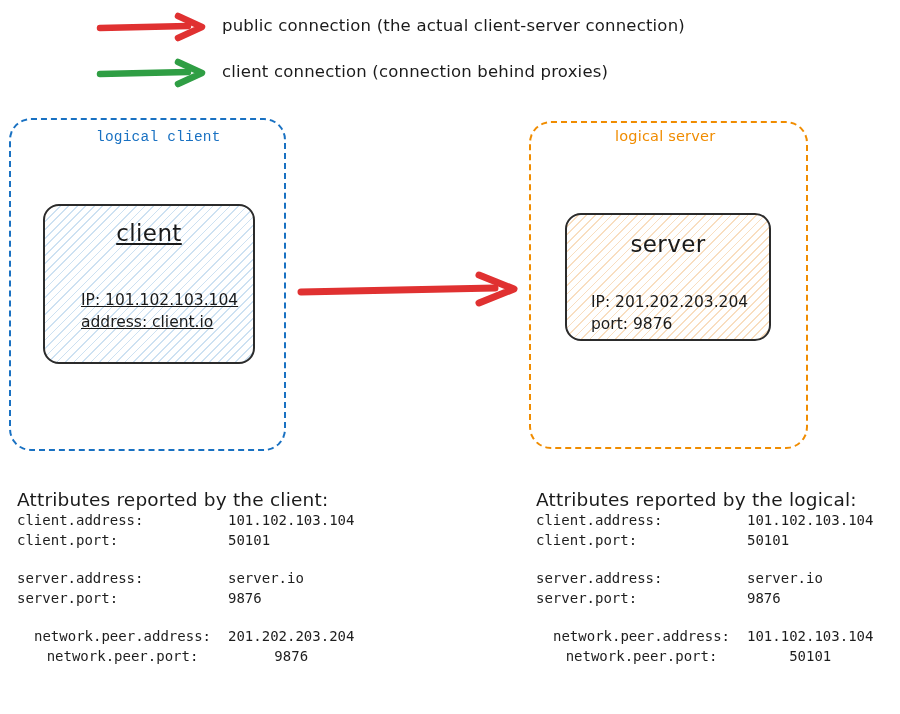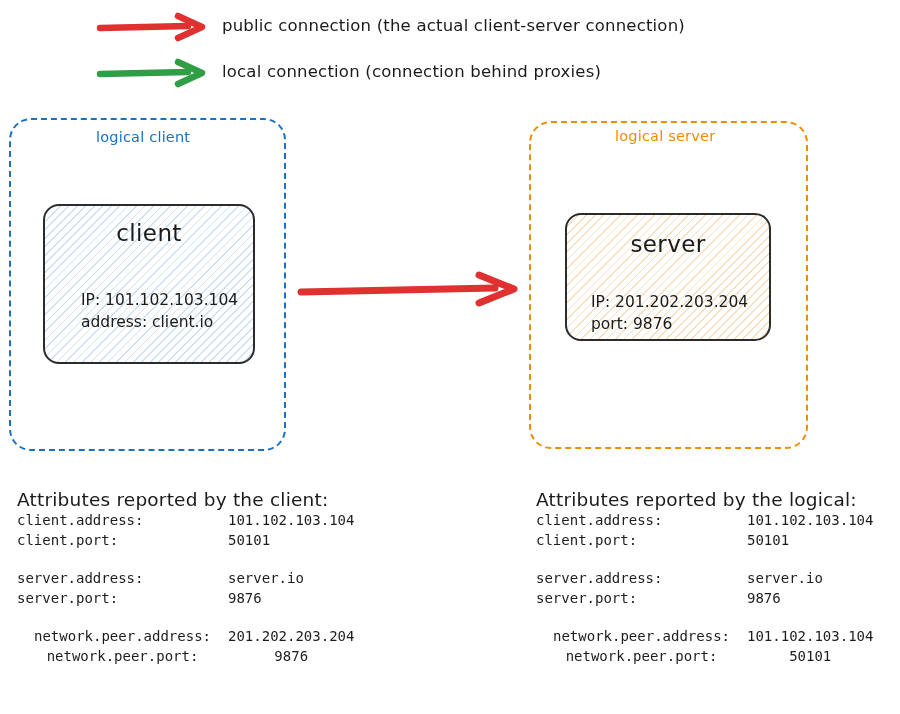--- a/index.html
+++ b/index.html
@@ -64,21 +64,21 @@
     left: 529px; top: 121px; width: 279px; height: 328px;
     border-color: #f08c00;
   }
   .logical-caption {
     position: absolute;
     font-size: 14.5px;
     white-space: nowrap;
     letter-spacing: 0.2px;
   }
   #logical-client-caption {
-    left: 96px; top: 129px; color: #1971c2;
+    left: 96px; top: 129px; color: #1971c2; font-family: Liberation Mono, monospace;
   }
   #logical-server-caption {
     left: 615px; top: 128px; color: #f08c00;
   }
 
   
   .node {
     position: absolute;
     box-sizing: border-box;
     border: 2.2px solid #2b2b2b;
@@ -108,31 +108,31 @@
     );
   }
   .node-title {
     position: absolute;
     left: 0; right: 0;
     text-align: center;
     font-size: 23px;
     color: #1a1a1a;
     letter-spacing: 0.4px;
   }
-  #client-node .node-title { top: 14px; }
+  #client-node .node-title { top: 14px; text-decoration: underline; }
   #server-node .node-title { top: 16px; }
 
   .node-lines {
     position: absolute;
     font-size: 15.5px;
     color: #1a1a1a;
     line-height: 22px;
     white-space: nowrap;
   }
-  #client-node .node-lines { left: 36px; top: 83px; }
+  #client-node .node-lines { left: 36px; top: 83px; text-decoration: underline; }
   #server-node .node-lines { left: 24px; top: 76px; }
 
   
   .attrs { position: absolute; }
   #attrs-client { left: 17px; top: 489px; }
   #attrs-server { left: 536px; top: 489px; }
 
   .attrs-heading {
     font-size: 18.5px;
     color: #1a1a1a;
@@ -174,21 +174,21 @@
     <g>
       <path d="M301,292 L495,288" stroke="#e03131" stroke-width="7" stroke-linecap="round" fill="none"></path>
       <path d="M479,275 L514,289 L479,303" stroke="#e03131" stroke-width="7" stroke-linecap="round" stroke-linejoin="round" fill="none"></path>
     </g>
   </svg>
 
   <div class="legend-row" id="legend-public">
     <span class="legend-label">public connection (the actual client-server connection)</span>
   </div>
   <div class="legend-row" id="legend-local">
-    <span class="legend-label">local connection (connection behind proxies)</span>
+    <span class="legend-label">client connection (connection behind proxies)</span>
   </div>
 
   <div class="logical-box" id="logical-client-box"></div>
   <div class="logical-caption" id="logical-client-caption">logical client</div>
 
   <div class="node" id="client-node">
     <div class="node-title">client</div>
     <div class="node-lines">
       <div>IP: 101.102.103.104</div>
       <div>address: client.io</div>

